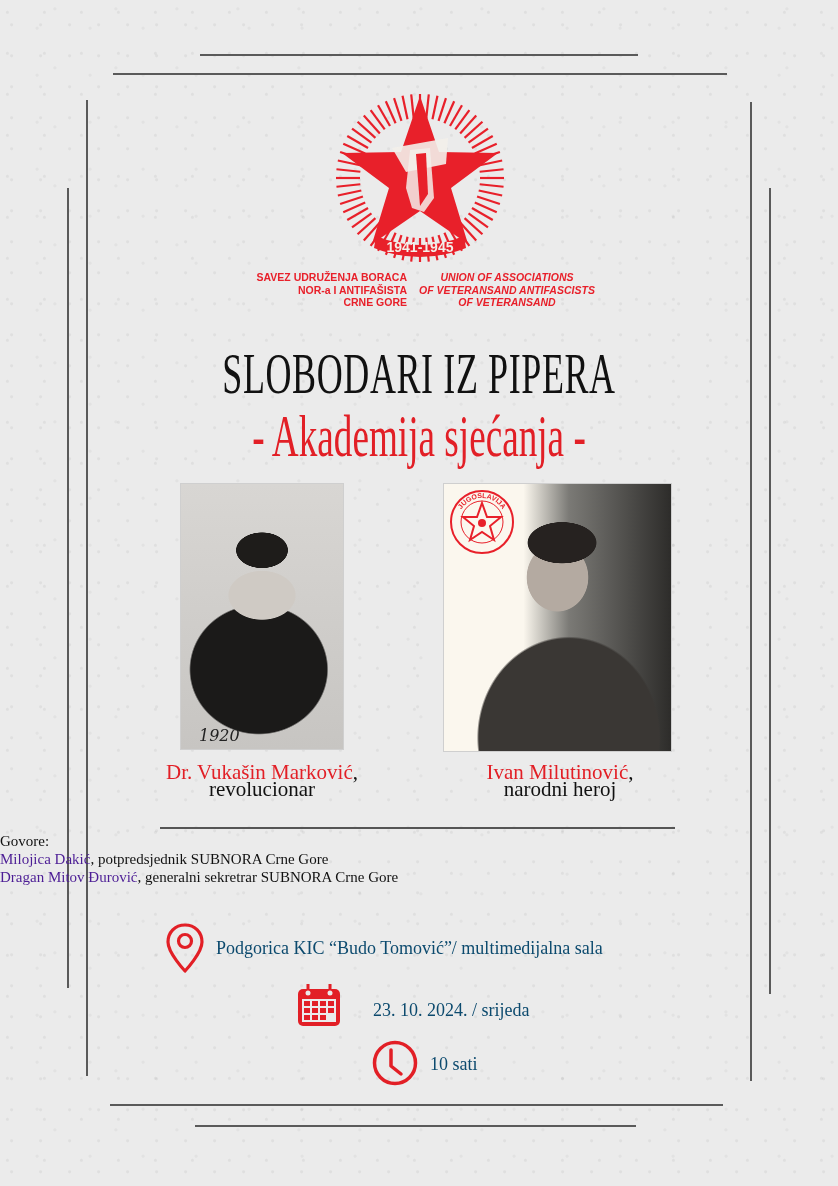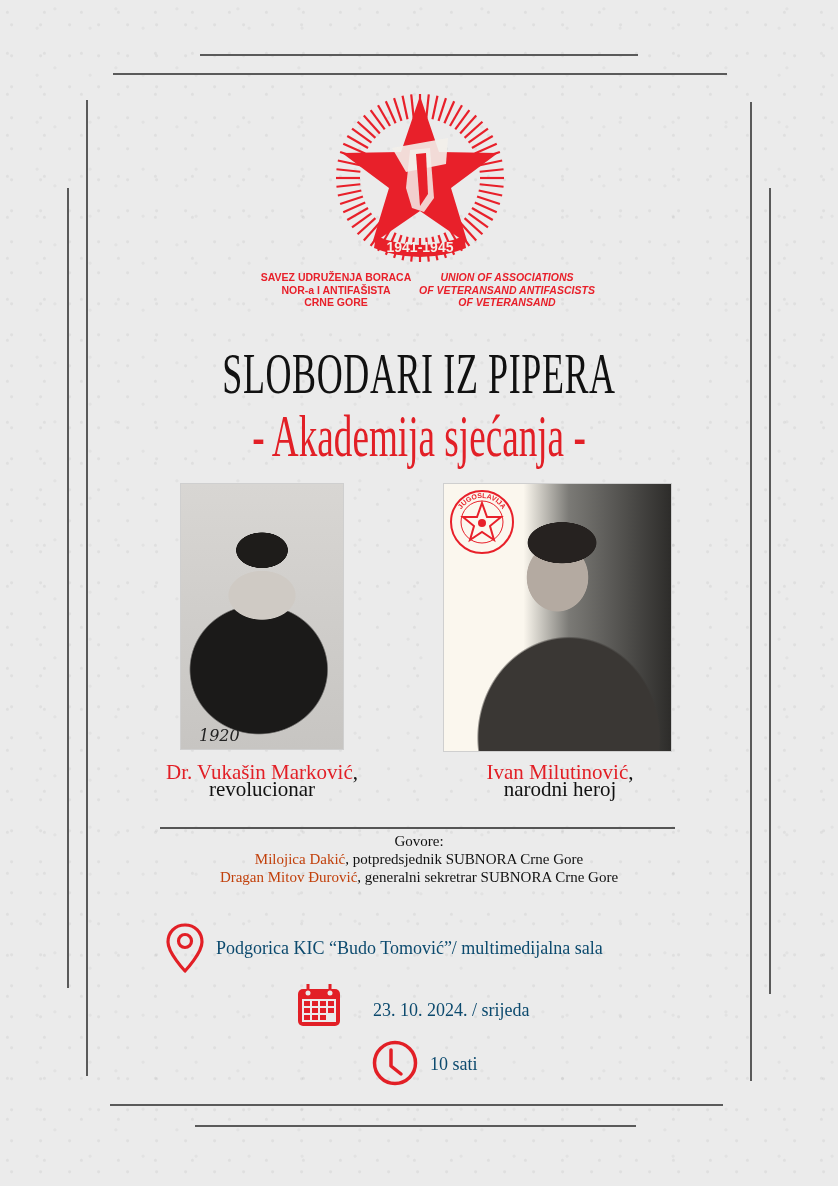--- a/index.html
+++ b/index.html
@@ -16,21 +16,21 @@
     color:#111;
   }
   .abs { position:absolute; }
   .hline { position:absolute; height:2px; background:#5a5a5a; }
   .vline { position:absolute; width:2px; background:#5a5a5a; }
   .thin { height:1.5px; }
   .vthin { width:1.5px; }
 
   .logo { left:330px; top:94px; width:180px; height:170px;text-align:center; }
   .org { top:271px; font-family:"Liberation Sans", "DejaVu Sans", sans-serif; font-weight:bold; font-size:10.5px; line-height:12.5px; color:#e8202a; text-align:center; }
-  .org-sr { left:251px; width:170px; }
+  .org-sr { left:237px; width:170px;text-align:right; }
   .org-en { left:412px; width:190px; font-style:italic; }
 
   .title-wrap { left:0; width:838px; text-align:center; }
   .title {
     top:344px; font-size:58px; line-height:60px; color:#111;
     transform:scaleX(0.62); transform-origin:center; letter-spacing:1px;
   }
   .subtitle {
     top:406px; font-size:60px; line-height:60px; color:#e21f26;
     transform:scaleX(0.62); transform-origin:center;
@@ -54,22 +54,22 @@
   .stamp { position:absolute; left:4px; top:4px; width:68px; height:68px; }
   .sig { position:absolute; left:18px; bottom:4px; font-family:"DejaVu Serif", serif; font-style:italic; font-size:16px; color:#222; }
 
   .caption { width:240px; text-align:center; font-size:21px; line-height:17px; }
   .caption .red { color:#e21f26; }
   .cap1 { left:142px; top:764px; }
   .cap2 { left:440px; top:764px; }
 
   .divider { left:160px; top:827px; width:515px; height:2px; background:#555; }
 
-  .speakers { left:0; width:838px; top:832px; text-align:center; font-size:15px; line-height:18px; }
-  .speakers .red { color:#c2410c; }
+  .speakers { left:0; width:838px; top:832px; text-align:left; font-size:15px; line-height:18px; }
+  .speakers .red { color:#4c1d95; }
 
   .info-text { font-size:18px; line-height:20px; color:#0c4a6e; white-space:nowrap; }
   .icon svg { display:block; }
 </style>
 </head>
 <body>
 
 <div class="hline thin" style="left:200px; top:54px; width:438px;"></div>
 <div class="hline" style="left:113px; top:73px; width:614px;"></div>
 <div class="vline" style="left:86px; top:100px; height:976px;"></div>

